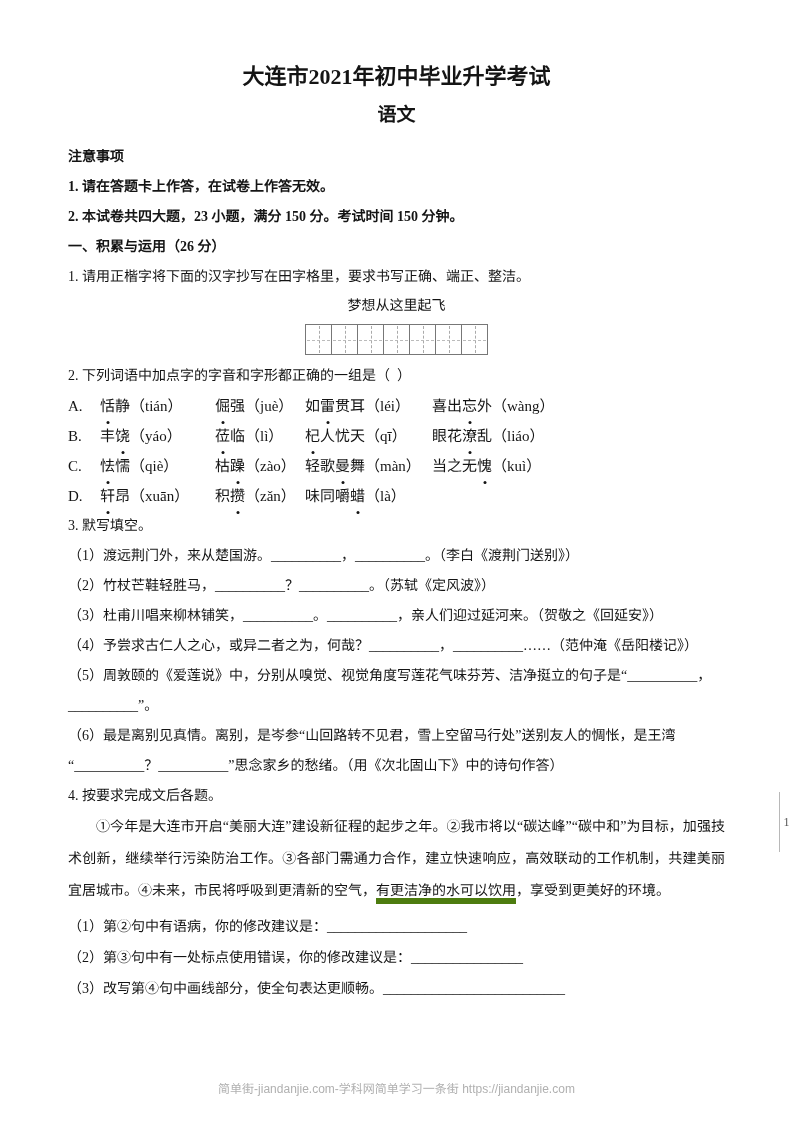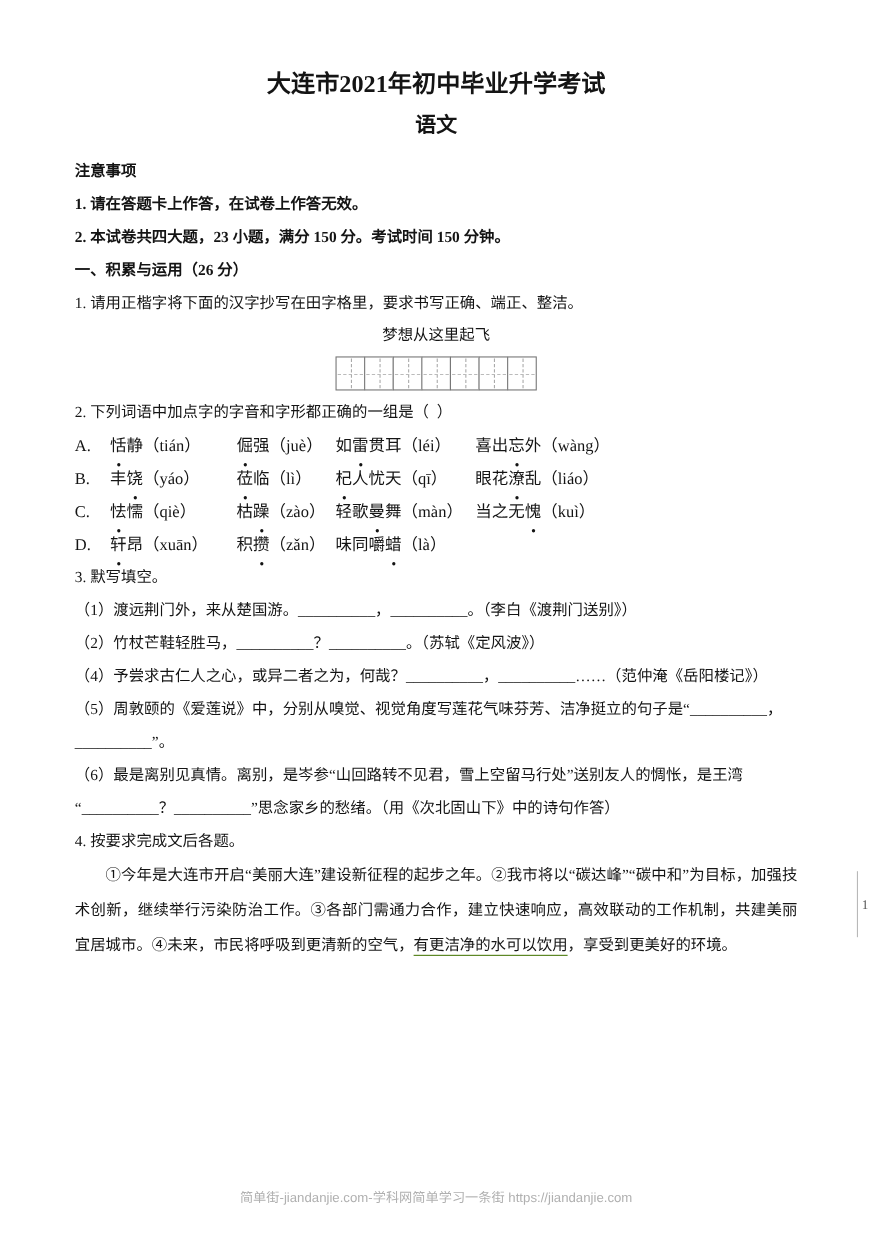--- a/index.html
+++ b/index.html
@@ -30,21 +30,21 @@
   .opt-row { display: grid; grid-template-columns: 32px 115px 90px 127px auto; font-size: 15px; line-height: 30px; }
   .dt { position: relative; display: inline-block; }
   .dt::after {
     content: ""; position: absolute; left: 50%; bottom: -3px;
     width: 3px; height: 3px; border-radius: 50%; background: #141414;
     transform: translateX(-50%);
   }
 
   
   .passage { text-align: justify; text-indent: 2em; line-height: 32px; }
-  .ul { border-bottom: 1px solid #4d7c0f; }
+  .ul { border-bottom: 6px solid #4d7c0f; }
   .subs .line { line-height: 31px; }
   .subs { margin-top: 4px; }
 
   .footer {
     position: absolute; left: 0; right: 0; bottom: 26px;
     text-align: center; font-size: 12px; color: #b0b0b0;
     font-family: "Liberation Sans", "DejaVu Sans", sans-serif;
   }
 
   .edge-marker {
@@ -143,26 +143,32 @@
           <span><span>味同嚼</span><span class="dt">蜡</span><span>（là）</span></span>
         </div>
       </div>
   </section>
 
   <section>
     <p class="line">3. 默写填空。</p>
     <div id="q3-items">
         <p class="line">（1）渡远荆门外，来从楚国游。__________，__________。（李白《渡荆门送别》）</p>
         <p class="line">（2）竹杖芒鞋轻胜马，__________？__________。（苏轼《定风波》）</p>
+        <p class="line">（3）杜甫川唱来柳林铺笑，__________。__________，亲人们迎过延河来。（贺敬之《回延安》）</p>
         <p class="line">（4）予尝求古仁人之心，或异二者之为，何哉？__________，__________……（范仲淹《岳阳楼记》）</p>
         <p class="line">（5）周敦颐的《爱莲说》中，分别从嗅觉、视觉角度写莲花气味芬芳、洁净挺立的句子是“__________，__________”。</p>
         <p class="line">（6）最是离别见真情。离别，是岑参“山回路转不见君，雪上空留马行处”送别友人的惆怅，是王湾“__________？__________”思念家乡的愁绪。（用《次北固山下》中的诗句作答）</p>
       </div>
   </section>
 
   <section>
     <p class="line">4. 按要求完成文后各题。</p>
     <p class="passage line" id="q4-passage"><span>①今年是大连市开启“美丽大连”建设新征程的起步之年。②我市将以“碳达峰”“碳中和”为目标，加强技术创新，继续举行污染防治工作。③各部门需通力合作，建立快速响应，高效联动的工作机制，共建美丽宜居城市。④未来，市民将呼吸到更清新的空气，</span><span class="ul">有更洁净的水可以饮用</span><span>，享受到更美好的环境。</span></p>
+    <div class="subs" id="q4-subs">
+        <p class="line">（1）第②句中有语病，你的修改建议是：____________________</p>
+        <p class="line">（2）第③句中有一处标点使用错误，你的修改建议是：________________</p>
+        <p class="line">（3）改写第④句中画线部分，使全句表达更顺畅。__________________________</p>
+      </div>
   </section>
 
   <div class="footer">简单街-jiandanjie.com-学科网简单学习一条街 https://jiandanjie.com</div>
 
 </div>
 
 </body></html>

